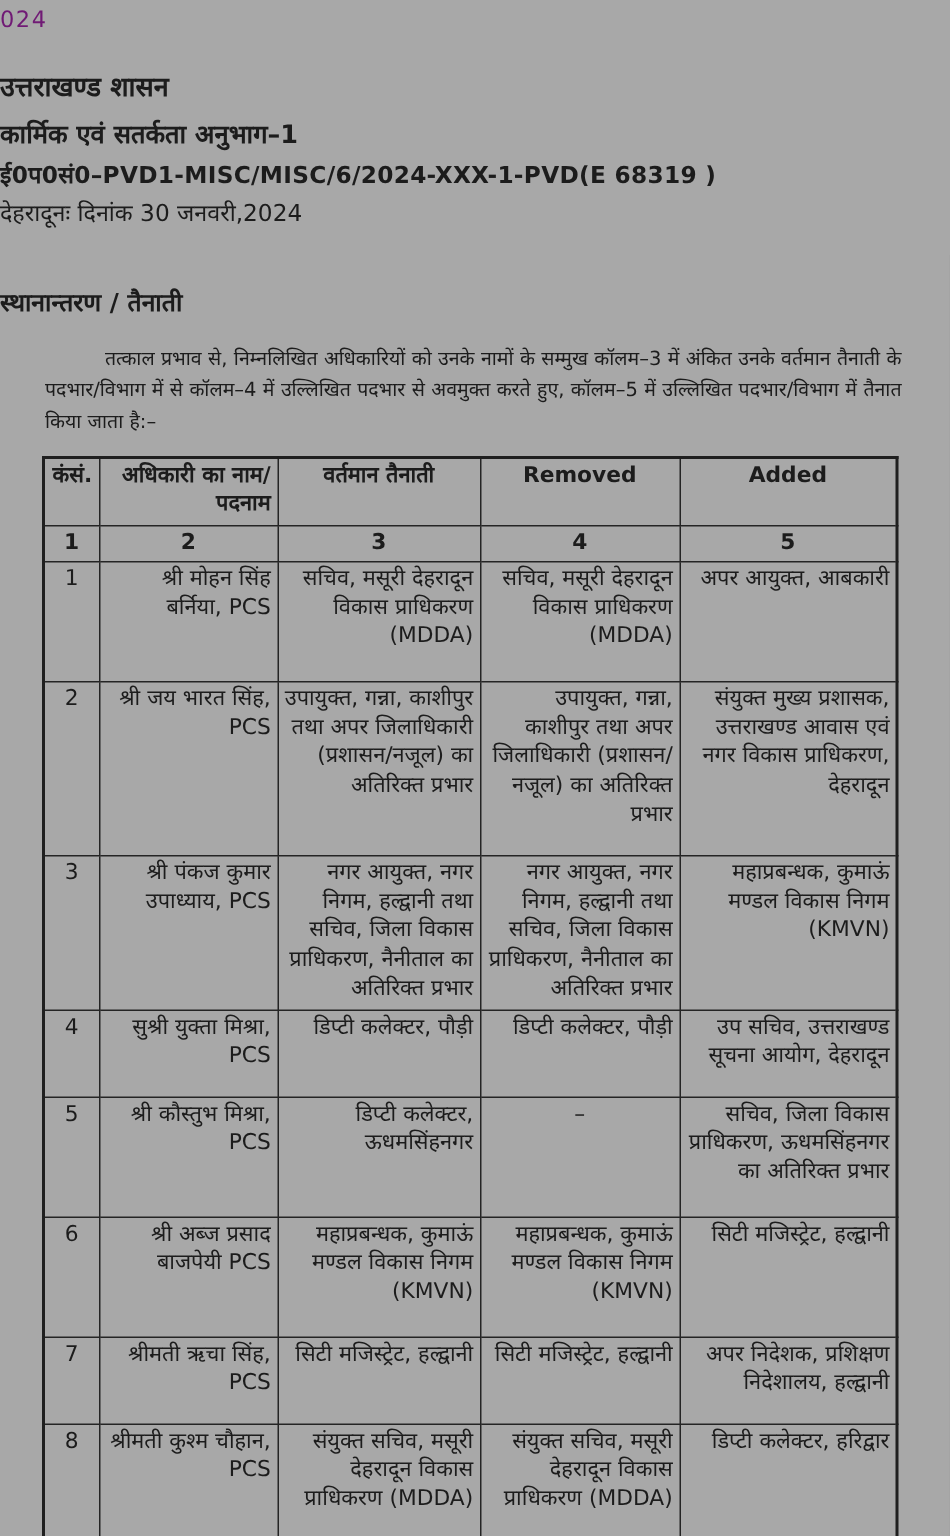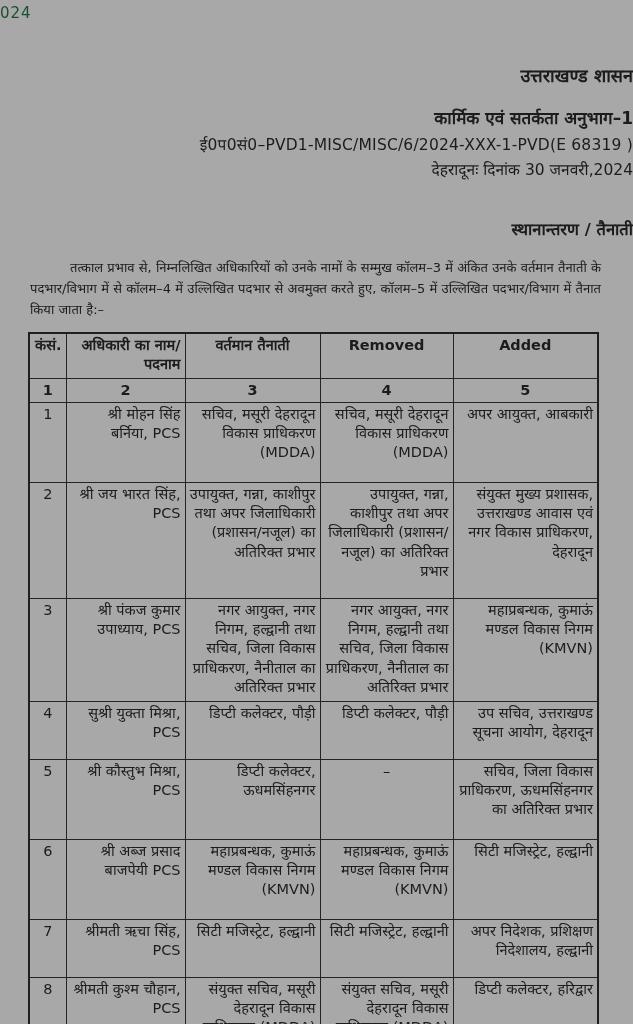--- a/index.html
+++ b/index.html
@@ -11,31 +11,31 @@
     -webkit-font-smoothing:antialiased;
   }
   .page{
     position:relative;
     width:633px;height:1024px;
     background:#a8a8a8;
     overflow:hidden;
   }
   .page-stamp{
     position:absolute;top:4px;left:0px;
-    font-size:15px;letter-spacing:1px;color:#14532d;
+    font-size:15px;letter-spacing:1px;color:#701a75;
   }
   .doc-header{
-    padding-top:62px;
-    text-align:right;
+    padding-top:45px;
+    text-align:left;
     line-height:1.5;
   }
   .doc-header .h-line{display:block;}
   .h1{font-size:18px;font-weight:bold;}
-  .h2{font-size:17px;font-weight:bold;margin-top:17px;}
-  .h3{font-size:15.5px;font-weight:normal;margin-top:2px;letter-spacing:.2px;}
+  .h2{font-size:17px;font-weight:bold;margin-top:6px;}
+  .h3{font-size:15.5px;font-weight:bold;margin-top:2px;letter-spacing:.2px;}
   .h4{font-size:15.5px;font-weight:normal;margin-top:2px;}
   .subject{
     display:inline-block;
     margin-top:12px;
     font-size:16.5px;font-weight:bold;
     text-underline-offset:3px;
   }
   .body-para{
     margin:14px 32px 0 30px;
     font-size:13px;

